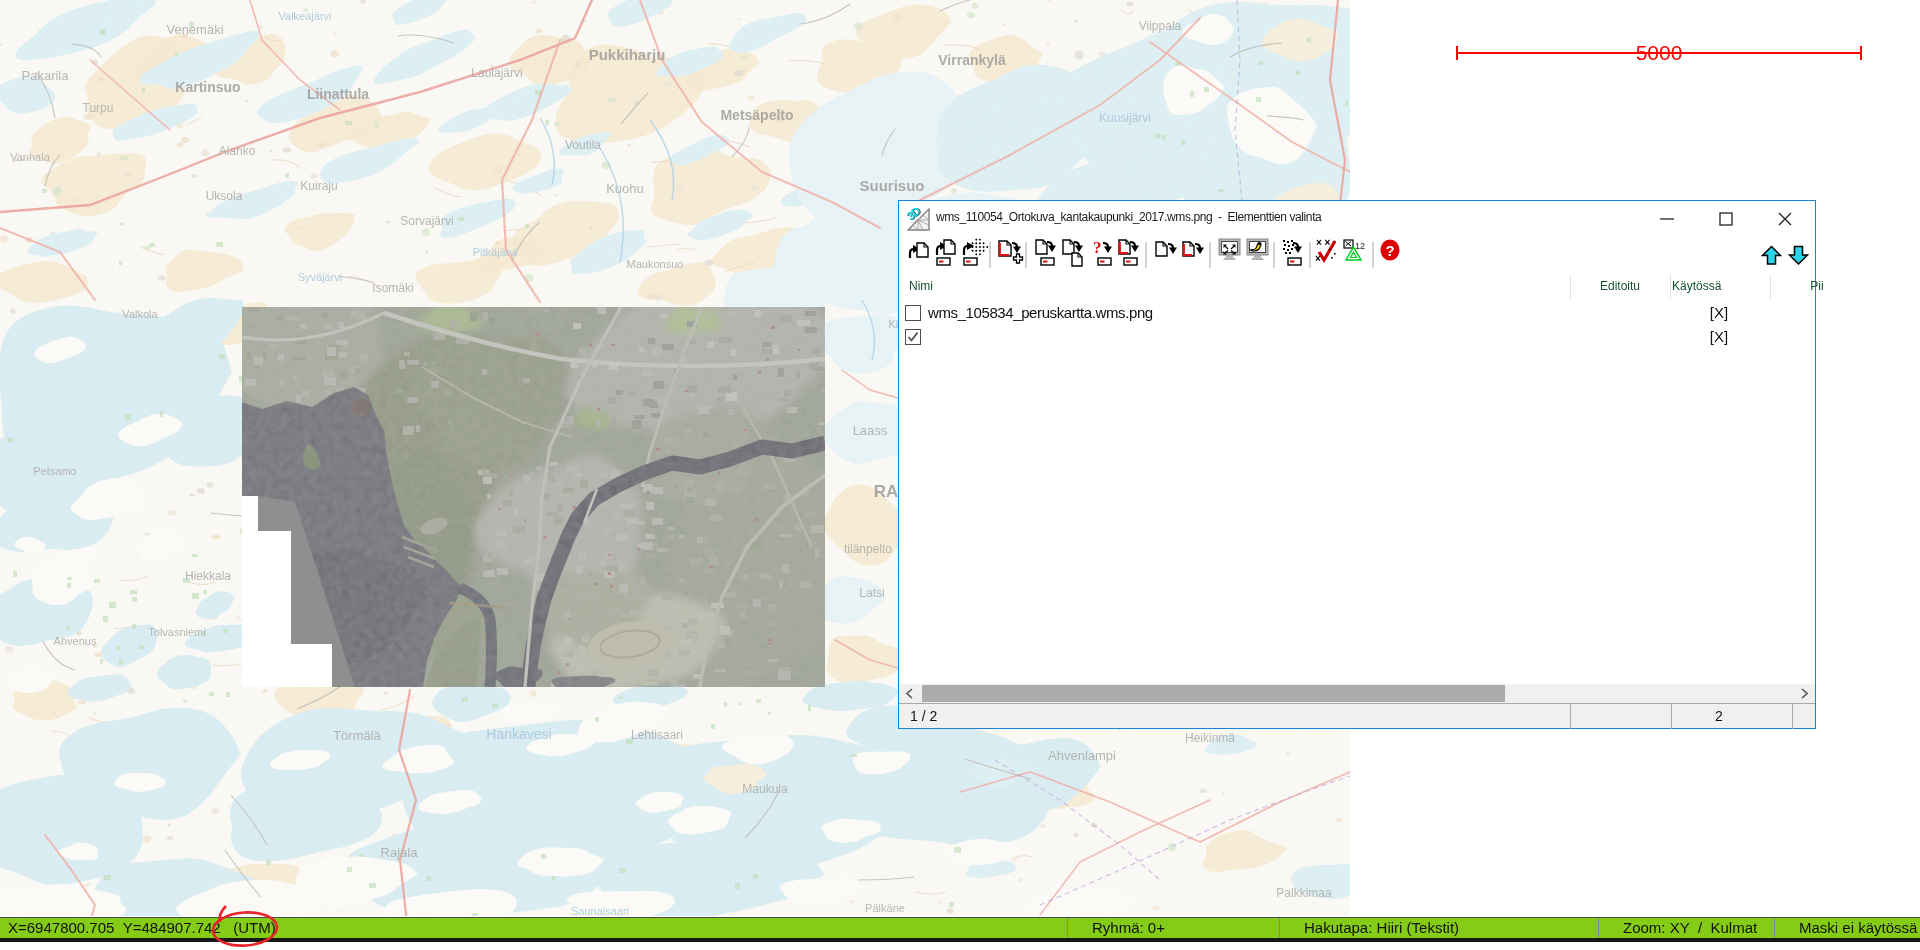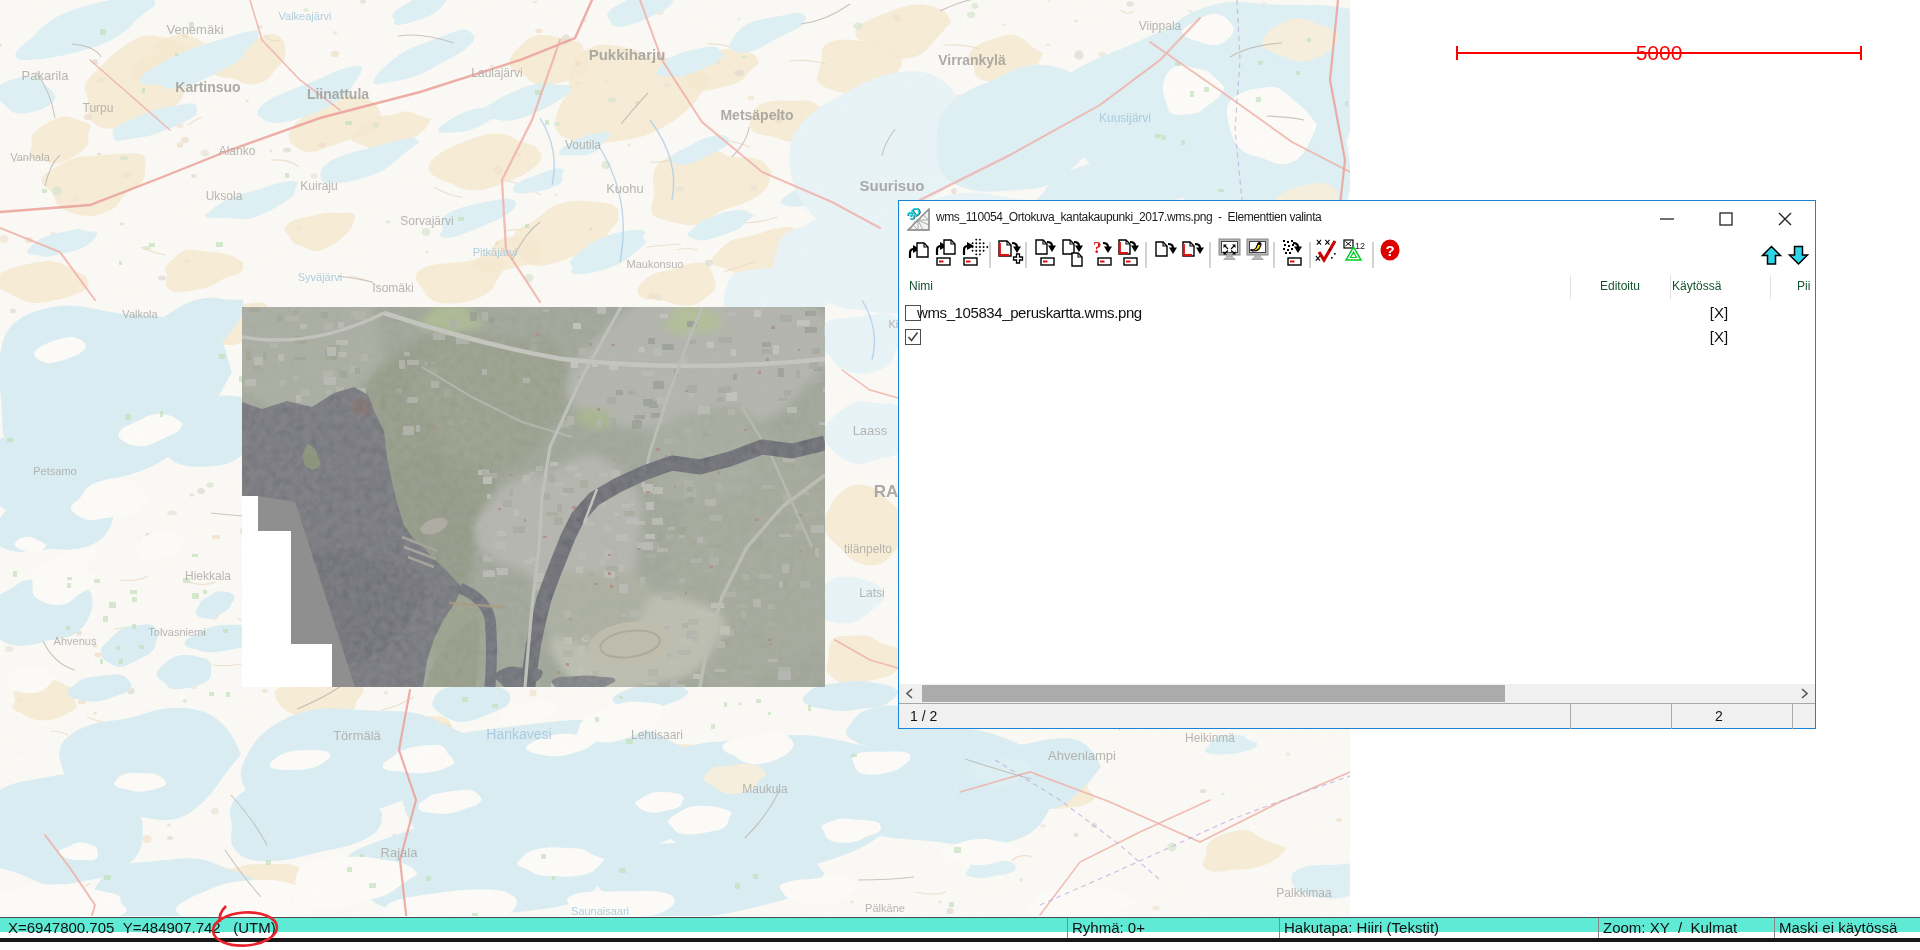--- a/index.html
+++ b/index.html
@@ -5,29 +5,29 @@
 #stage{position:relative;width:1920px;height:950px}
 #dlg{position:absolute;left:898px;top:200px;width:918px;height:529px;background:#fff;border:1px solid #1883d7;z-index:10}
 #ttl{position:absolute;left:0;top:0;width:916px;height:36px;background:#fff}
 #ttltx{position:absolute;left:37px;top:9px;font-size:12px;color:#1a1a1a;letter-spacing:-0.4px}
 #lhdr{position:absolute;left:0;top:71px;width:916px;height:28px;background:#fff;font-size:12px;color:#14532d;line-height:28px}
 .cs{position:absolute;top:3px;height:24px;width:1px;background:#e2e2e2}
 #rows{position:absolute;left:0;top:99px;width:916px;height:384px;background:#fff;font-size:15px}
 .row{position:absolute;left:0;width:916px;height:24px}
 .cb{position:absolute;left:6px;top:3px;width:16px;height:16px;border:1.5px solid #4d4d4d;background:#fff;text-align:center}
 .cb svg{position:absolute;left:0.5px;top:0.5px}
-.rt{position:absolute;left:18px;top:2px;color:#111;letter-spacing:-0.4px}
+.rt{position:absolute;left:29px;top:2px;color:#111;letter-spacing:-0.4px}
 .hl{position:absolute;left:26px;top:0px;color:#fff;background:#0078d7;padding:2px 3px 2px 3px;outline:1px dotted #d9b38c;letter-spacing:-0.4px}
 .xm{position:absolute;left:772px;width:96px;text-align:center;top:2px;color:#111}
 #sbar{position:absolute;left:0;top:483px;width:916px;height:19px;background:#f0f0f0}
 #sthumb{position:absolute;left:23px;top:1px;width:583px;height:17px;background:#ababab}
 #dstat{position:absolute;left:0;top:502px;width:916px;height:25px;background:#f0f0f0;border-top:1px solid #a8a8a8;font-size:14px;color:#111;line-height:24px}
 .ds{position:absolute;top:0;height:25px;width:1px;background:#a8a8a8}
-#appbar{position:absolute;left:0;top:917px;width:1920px;height:15px;background:#5eead4;border-top:1px solid #4a4a4a;font-size:15px;color:#111;line-height:20px;z-index:12}
-.ab{position:absolute;top:0;height:21px;border-left:1px solid #888;padding-left:4px}
+#appbar{position:absolute;left:0;top:917px;width:1920px;height:25px;background:#84cc16;border-top:1px solid #4a4a4a;font-size:15px;color:#111;line-height:20px;z-index:12}
+.ab{position:absolute;top:0;height:21px;border-left:1px solid #888;padding-left:24px}
 #blackline{position:absolute;left:0;top:938px;width:1920px;height:3.5px;background:#181818;z-index:12}
 #sc5000{position:absolute;left:1456px;top:26px;width:406px;height:40px;z-index:5}
 #redell{position:absolute;left:200px;top:898px;z-index:15}
 </style></head><body>
 <div id="stage">
     <svg width="1350" height="916" viewBox="0 0 1350 916" style="position:absolute;left:0;top:0" font-family="Liberation Sans, sans-serif">
 <defs>
         <filter id="mapnoise" x="0" y="0" width="100%" height="100%">
           <feTurbulence type="fractalNoise" baseFrequency="0.22" numOctaves="3" seed="11" stitchTiles="stitch"></feTurbulence>
           <feColorMatrix type="matrix" values="0 0 0 0 0.82  0 0 0 0 0.78  0 0 0 0 0.72  0.5 0.5 0 0 0"></feColorMatrix>
@@ -1336,21 +1336,21 @@
           <polygon points="9.5,1.5 18.5,10.5 13.5,10.5 13.5,19 5.5,19 5.5,10.5 0.5,10.5" fill="#2dd3e8" stroke="#000" stroke-width="1.5"></polygon>
         </g>
         <g transform="translate(890,8)">
           <polygon points="9.5,19 18.5,10 13.5,10 13.5,1.5 5.5,1.5 5.5,10 0.5,10" fill="#2dd3e8" stroke="#000" stroke-width="1.5"></polygon>
         </g>
       </svg>
       <div id="lhdr">
         <span style="position:absolute;left:10px">Nimi</span>
         <span style="position:absolute;left:671px;width:100px;text-align:center">Editoitu</span>
         <span style="position:absolute;left:773px;width:100px;text-align:left">Käytössä</span>
-        <span style="position:absolute;left:898px;width:40px;text-align:left">Pii</span>
+        <span style="position:absolute;left:898px;width:40px;text-align:center">Pii</span>
         <i class="cs" style="left:671px"></i>
         <i class="cs" style="left:771px"></i>
         <i class="cs" style="left:871px"></i>
       </div>
       <div id="rows">
         <div class="row" style="top:2px">
           <span class="cb"></span>
           <span class="rt">wms_105834_peruskartta.wms.png</span>
           <span class="xm">[X]</span>
         </div>

